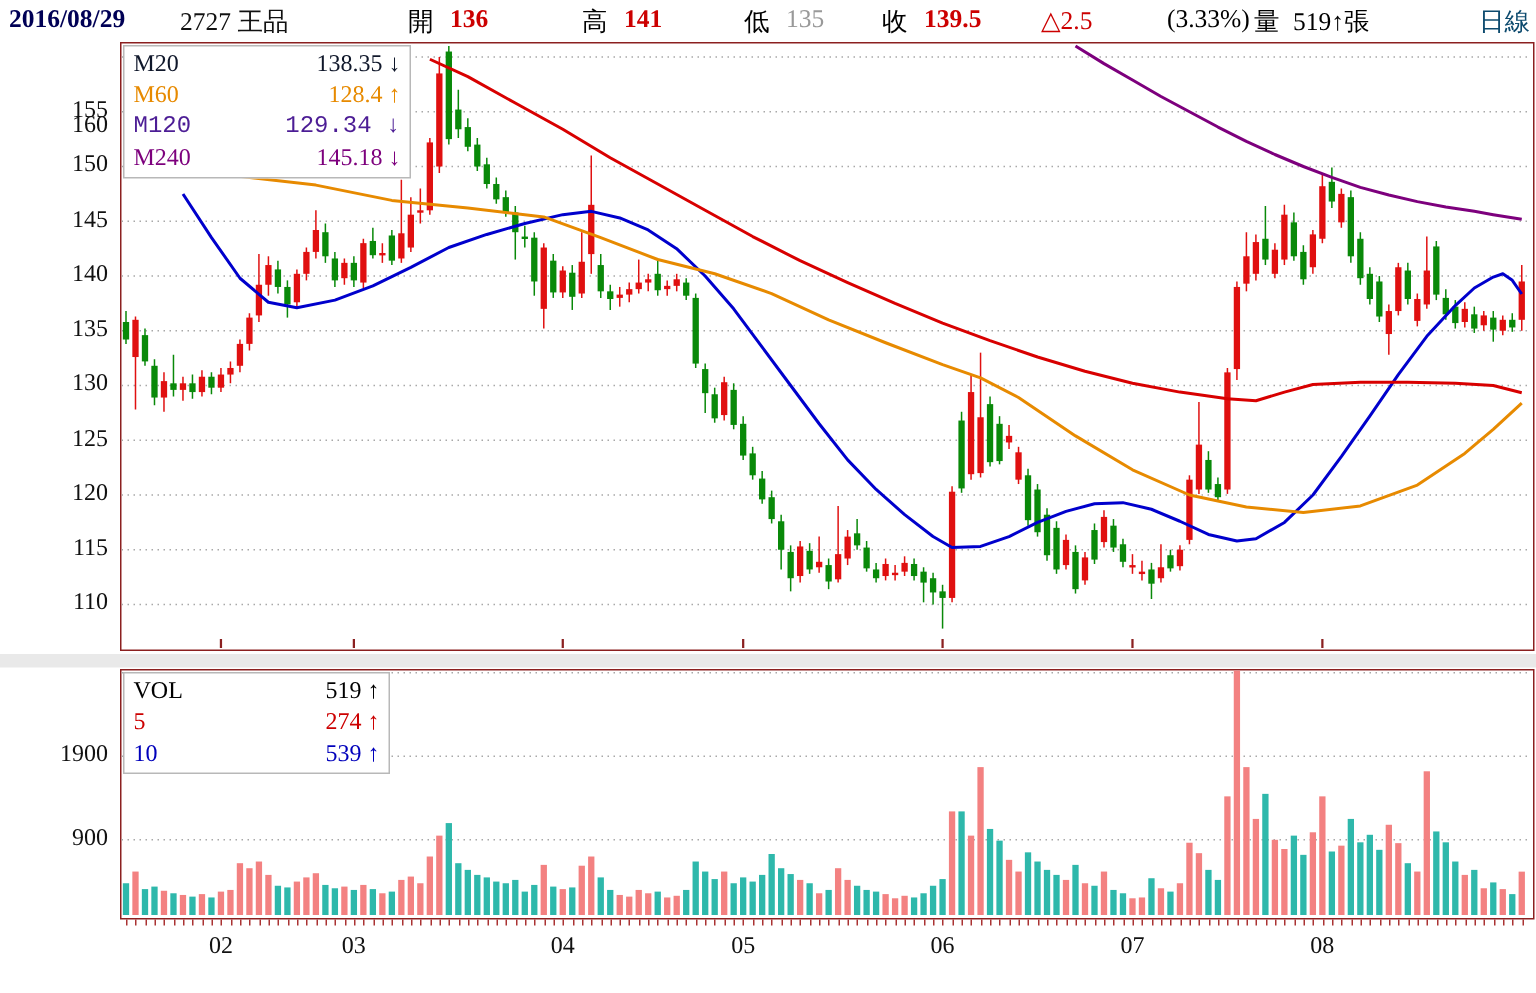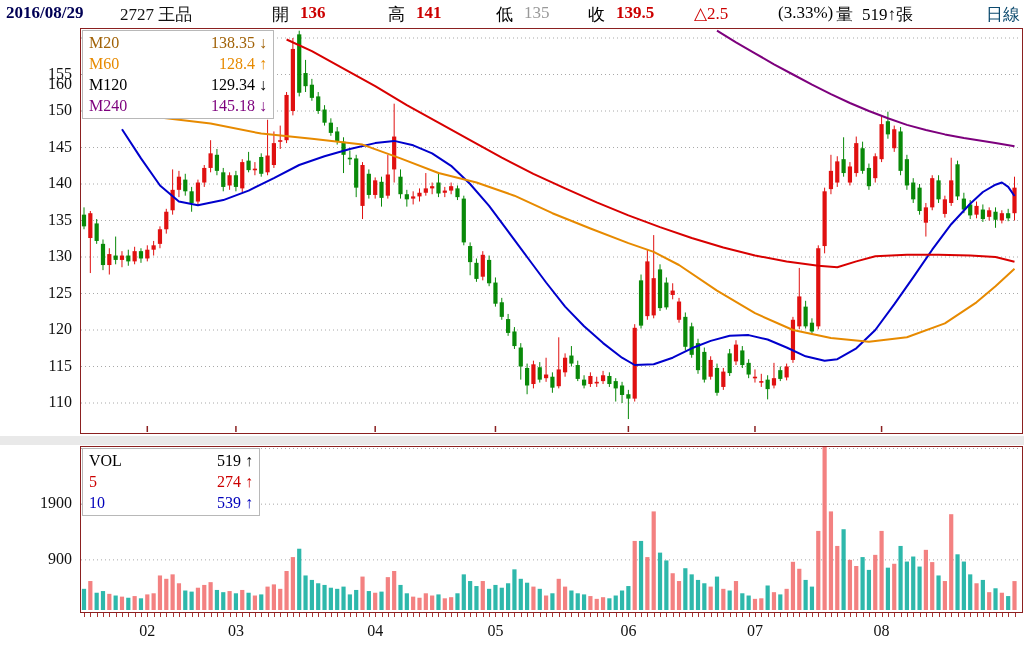--- a/index.html
+++ b/index.html
@@ -372,29 +372,29 @@
     <div class="axis-label" style="left: 28px; top: 174px;">140</div>
     <div class="axis-label" style="left: 28px; top: 210.5px;">135</div>
     <div class="axis-label" style="left: 28px; top: 247px;">130</div>
     <div class="axis-label" style="left: 28px; top: 283.5px;">125</div>
     <div class="axis-label" style="left: 28px; top: 320px;">120</div>
     <div class="axis-label" style="left: 28px; top: 356.5px;">115</div>
     <div class="axis-label" style="left: 28px; top: 393px;">110</div>
   </div>
 
 <div class="legend" style="left:82px;top:30px;width:178px;">
-  <div class="lg-row ma-row" style="color: #a16207;">
+  <div class="lg-row ma-row" style="color: #0f172a;">
     <span class="lg-name">M20</span>
     <span><span>138.35</span> <span>↓</span></span>
   </div>
   <div class="lg-row ma-row" style="color: rgb(231, 138, 0);">
     <span class="lg-name">M60</span>
     <span><span>128.4</span> <span>↑</span></span>
   </div>
-  <div class="lg-row ma-row" style="color: #000000;">
+  <div class="lg-row ma-row" style="color: #4c1d95; font-family: Liberation Mono, monospace;">
     <span class="lg-name">M120</span>
     <span><span>129.34</span> <span>↓</span></span>
   </div>
   <div class="lg-row ma-row" style="color: rgb(125, 0, 125);">
     <span class="lg-name">M240</span>
     <span><span>145.18</span> <span>↓</span></span>
   </div>
 </div>
 
 <div class="sep-band" style="top:436px;height:9px;"></div>

